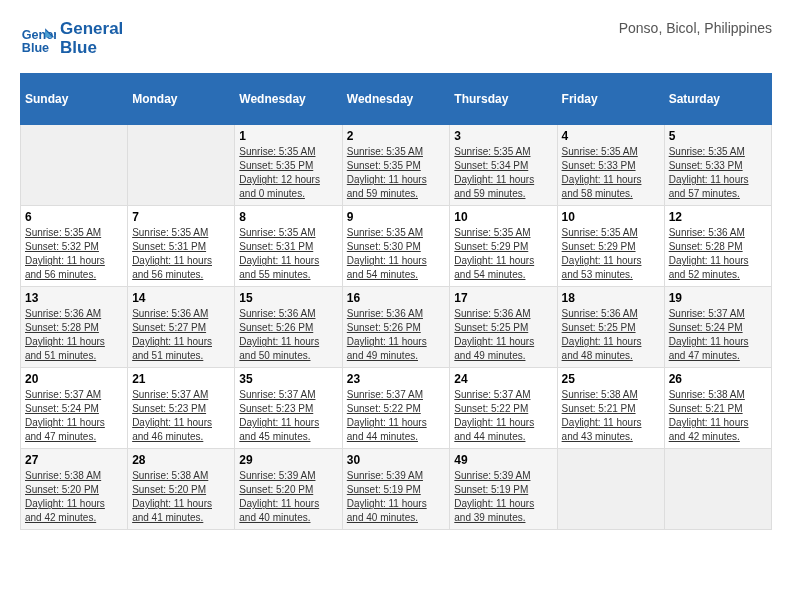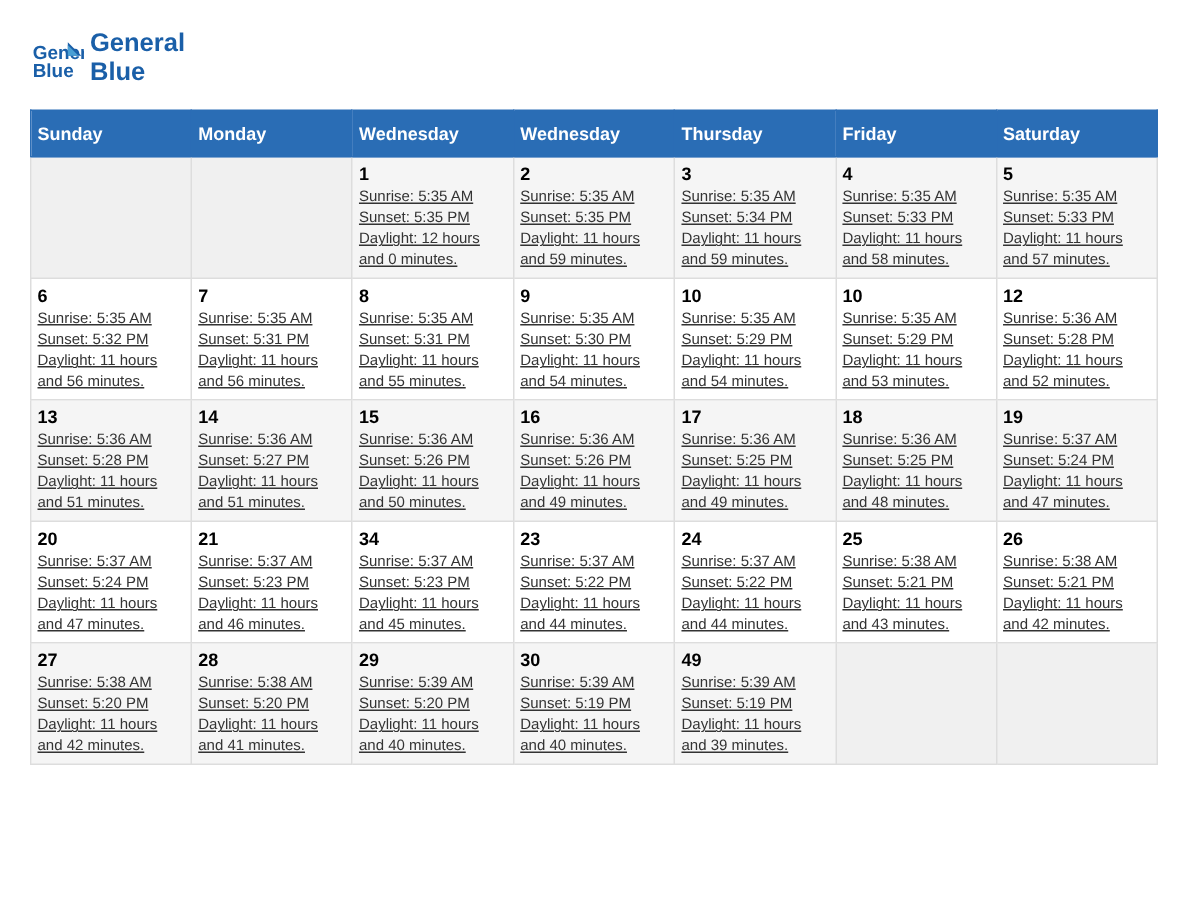--- a/index.html
+++ b/index.html
@@ -41,21 +41,21 @@
     table {
       width: 100%;
       border-collapse: collapse;
       font-size: 11px;
     }
     thead tr {
       background-color: #2a6db5;
       color: white;
     }
     thead th {
-      padding: 8px 4px;
+      padding: 18px 4px;
       text-align: left;
       font-weight: bold;
       font-size: 12px;
       border: 1px solid #2a6db5;
     }
     tbody tr {
       border-bottom: 1px solid #ccc;
     }
     tbody tr:nth-child(odd) {
       background-color: #f5f5f5;
@@ -96,20 +96,21 @@
       <text x="2" y="34" font-size="14" font-weight="bold" fill="#1a5fa8">Blue</text>
       <polygon points="28,8 38,18 28,18" fill="#1a5fa8"></polygon>
       <polygon points="28,10 36,18 28,18" fill="#4a9fd4"></polygon>
     </svg>
     <div>
       <div style="font-size:17px;font-weight:bold;color:#1a5fa8;line-height:1.1;">General</div>
       <div style="font-size:17px;font-weight:bold;color:#1a5fa8;line-height:1.1;">Blue</div>
     </div>
   </div>
   <div class="title-block">
+    <div class="subtitle">Ponso, Bicol, Philippines</div>
   </div>
 </div>
 
 <table>
   <thead>
     <tr>
     <th>Sunday</th>
         <th>Monday</th>
         <th>Wednesday</th>
         <th>Wednesday</th>
@@ -206,21 +207,21 @@
       <tr>
         <td>
           <span class="day-num">20</span>
           <div class="cell-info">Sunrise: 5:37 AM<br>Sunset: 5:24 PM<br>Daylight: 11 hours and 47 minutes.</div>
         </td>
         <td>
           <span class="day-num">21</span>
           <div class="cell-info">Sunrise: 5:37 AM<br>Sunset: 5:23 PM<br>Daylight: 11 hours and 46 minutes.</div>
         </td>
         <td>
-          <span class="day-num">34</span>
+          <span class="day-num">35</span>
           <div class="cell-info">Sunrise: 5:37 AM<br>Sunset: 5:23 PM<br>Daylight: 11 hours and 45 minutes.</div>
         </td>
         <td>
           <span class="day-num">23</span>
           <div class="cell-info">Sunrise: 5:37 AM<br>Sunset: 5:22 PM<br>Daylight: 11 hours and 44 minutes.</div>
         </td>
         <td>
           <span class="day-num">24</span>
           <div class="cell-info">Sunrise: 5:37 AM<br>Sunset: 5:22 PM<br>Daylight: 11 hours and 44 minutes.</div>
         </td>

